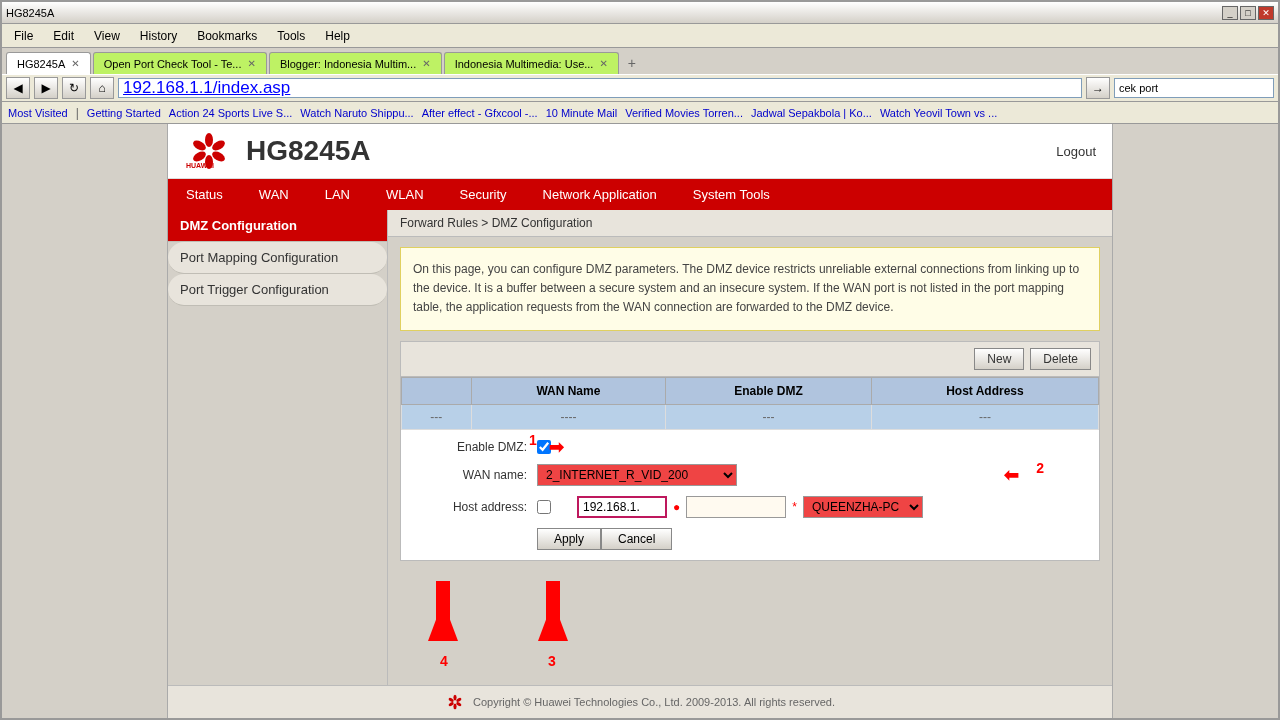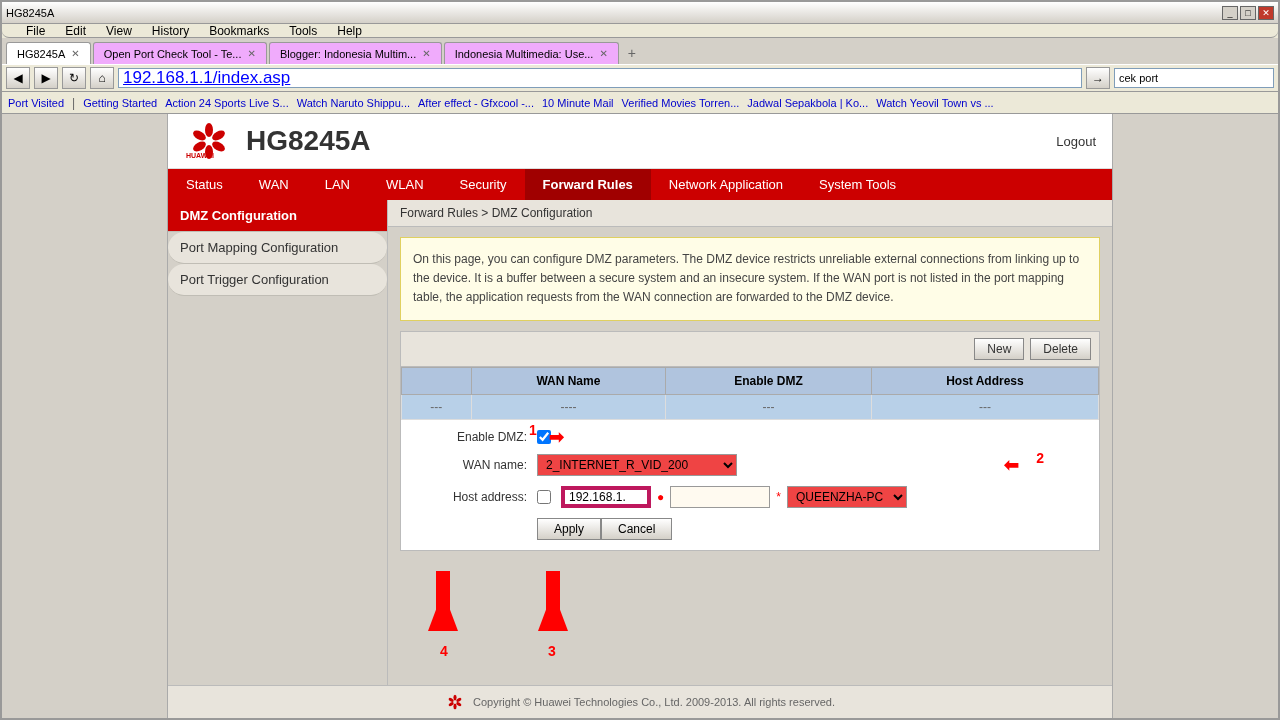--- a/index.html
+++ b/index.html
@@ -6,25 +6,25 @@
     body { font-family: Arial, sans-serif; font-size: 12px; background: #d4d0c8; width: 1280px; height: 720px; overflow: hidden; }
 
     
     .browser-frame { background: #ece9d8; border: 2px solid #999; height: 720px; display: flex; flex-direction: column; }
     .title-bar { background: linear-gradient(to bottom, #fff, #d4d0c8); height: 22px; display: flex; align-items: center; justify-content: space-between; padding: 0 4px; border-bottom: 1px solid #999; }
     .title-text { font-size: 11px; color: #000; }
     .title-buttons { display: flex; gap: 2px; }
     .title-btn { width: 16px; height: 14px; border: 1px solid #666; background: #d4d0c8; font-size: 9px; display: flex; align-items: center; justify-content: center; cursor: pointer; }
     .title-btn.close { background: #c0392b; color: white; }
 
-    .menu-bar { background: #ece9d8; height: 14px; display: flex; align-items: center; padding: 0 20px; gap: 12px; border-bottom: 1px solid #999; border-radius: 9px; }
+    .menu-bar { background: #ece9d8; height: 24px; display: flex; align-items: center; padding: 0 8px; gap: 12px; border-bottom: 1px solid #999; }
     .menu-item { font-size: 12px; color: #000; cursor: pointer; padding: 2px 4px; }
 
     .tab-bar { background: #d4d0c8; height: 26px; display: flex; align-items: flex-end; padding: 0 4px; gap: 2px; }
-    .tab { height: 22px; padding: 0 10px; border: 1px solid #999; border-bottom: none; background: #f0abfc; font-size: 11px; display: flex; align-items: center; gap: 6px; cursor: pointer; border-radius: 3px 3px 0 0; max-width: 200px; overflow: hidden; white-space: nowrap; }
+    .tab { height: 22px; padding: 0 10px; border: 1px solid #999; border-bottom: none; background: #bef264; font-size: 11px; display: flex; align-items: center; gap: 6px; cursor: pointer; border-radius: 3px 3px 0 0; max-width: 200px; overflow: hidden; white-space: nowrap; }
     .tab.active { background: #fff; z-index: 1; }
     .tab-close { color: #666; font-size: 10px; cursor: pointer; }
     .tab-new { width: 22px; height: 22px; display: flex; align-items: center; justify-content: center; cursor: pointer; font-size: 14px; color: #666; }
 
     .nav-bar { background: #ece9d8; height: 28px; display: flex; align-items: center; padding: 2px 4px; gap: 4px; border-bottom: 1px solid #999; border-top: 1px solid #fff; }
     .nav-btn { width: 24px; height: 22px; border: 1px solid #999; background: linear-gradient(to bottom, #fff, #d4d0c8); display: flex; align-items: center; justify-content: center; cursor: pointer; font-size: 12px; }
     .address-bar { flex: 1; height: 20px; border: 1px solid #7f9db9; background: white; padding: 0 4px; font-size: 11px; display: flex; align-items: center; }
     .address-text { flex: 1; font-size: 17px; color: #00f; text-decoration: underline; }
     .search-bar { width: 160px; height: 20px; border: 1px solid #7f9db9; background: white; padding: 0 4px; font-size: 11px; display: flex; align-items: center; gap: 2px; }
 
@@ -139,21 +139,21 @@
     <div class="address-bar">
       <span class="address-text">192.168.1.1/index.asp</span>
     </div>
     <div class="nav-btn">→</div>
     <div class="search-bar">
       <span>cek port</span>
     </div>
   </div>
 
   <div class="bookmarks-bar">
-    <span class="bookmark-item">Port Visited</span>
+    <span class="bookmark-item">Most Visited</span>
     <span style="color:#666">|</span>
     <span class="bookmark-item">Getting Started</span>
     <span class="bookmark-item">Action 24 Sports Live S...</span>
     <span class="bookmark-item">Watch Naruto Shippu...</span>
     <span class="bookmark-item">After effect - Gfxcool -...</span>
     <span class="bookmark-item">10 Minute Mail</span>
     <span class="bookmark-item">Verified Movies Torren...</span>
     <span class="bookmark-item">Jadwal Sepakbola | Ko...</span>
     <span class="bookmark-item">Watch Yeovil Town vs ...</span>
   </div>
@@ -183,21 +183,20 @@
           </div>
           <div class="logout-btn">Logout</div>
         </div>
 
         <div class="nav-menu">
           <div class="nav-menu-item">Status</div>
           <div class="nav-menu-item">WAN</div>
           <div class="nav-menu-item">LAN</div>
           <div class="nav-menu-item">WLAN</div>
           <div class="nav-menu-item">Security</div>
-          <div class="nav-menu-item active">Forward Rules</div>
           <div class="nav-menu-item">Network Application</div>
           <div class="nav-menu-item">System Tools</div>
         </div>
 
         <div class="main-layout">
 
           <div class="sidebar">
             <div class="sidebar-item active">DMZ Configuration</div>
             <div class="sidebar-item">Port Mapping Configuration</div>
             <div class="sidebar-item">Port Trigger Configuration</div>
@@ -254,21 +253,21 @@
 
                     <span style="position:absolute; right:80px; top:34px; color:red; font-size:18px; font-weight:bold;">⬅</span>
                     <span style="position:absolute; right:55px; top:30px; color:red; font-size:14px; font-weight:bold;">2</span>
                   </div>
                 </div>
 
                 <div class="form-row">
                   <div class="form-label">Host address:</div>
                   <div class="form-control">
                     <input type="checkbox" class="form-checkbox" style="margin-right: 4px;">
-                    <input type="text" class="form-input highlight" value="192.168.1." style="width: 90px; border: 4px solid #be185d;">
+                    <input type="text" class="form-input highlight" value="192.168.1." style="width: 90px; border: 2px solid #be185d; margin-left: 16px;">
                     <span style="color:red; font-weight:bold;">●</span>
                     <input type="text" class="form-input" style="width: 100px; border: 1px solid rgb(153, 153, 153); height: 22px;">
                     <span style="color:red;">*</span>
                     <select class="form-select" style="width:120px;">
                       <option>QUEENZHA-PC</option>
                     </select>
                   </div>
                 </div>
 
                 <div class="form-buttons">

